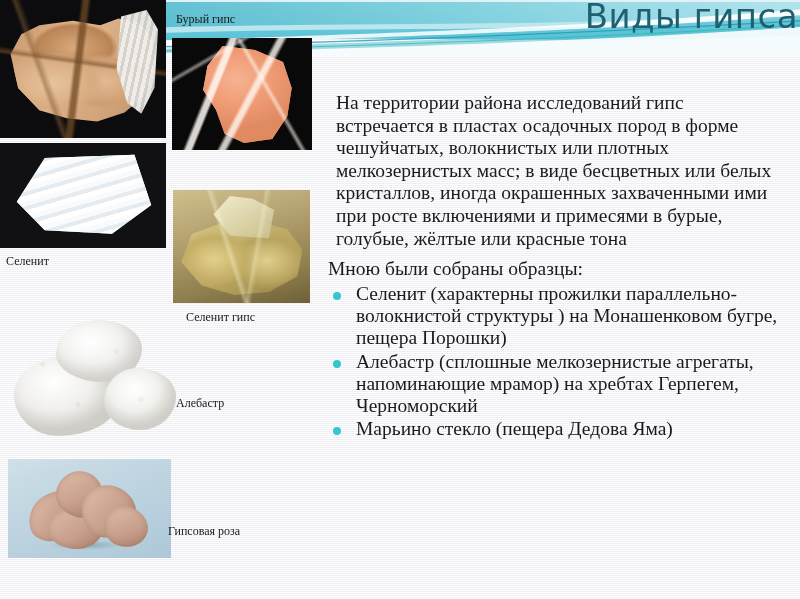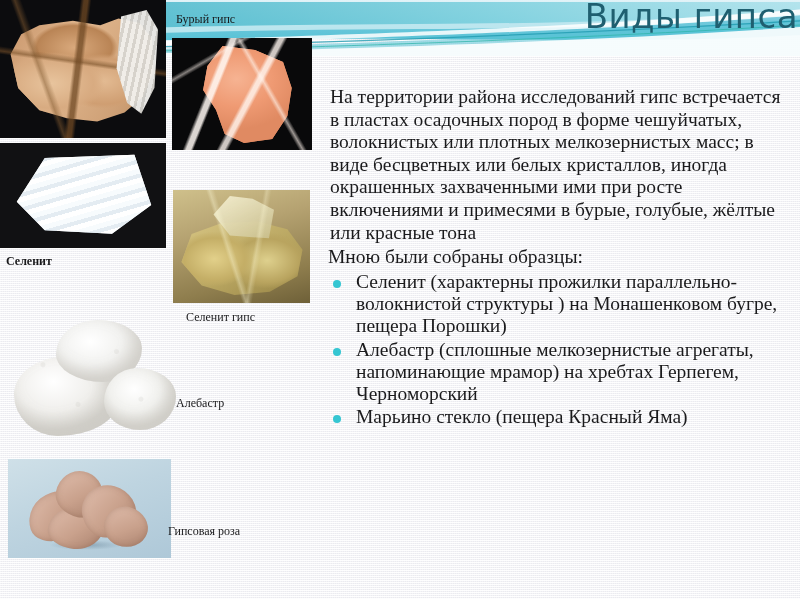--- a/index.html
+++ b/index.html
@@ -160,33 +160,33 @@
   }
 
   
   .caption{
     position:absolute;
     font-family:"Liberation Serif", serif;
     font-size:12px;color:#18181a;white-space:nowrap;
   }
   #cap-brown{left:176px;top:12px;}
   #cap-red{left:172px;top:158px;}
-  #cap-selenite{left:6px;top:254px;font-weight:bold;}
+  #cap-selenite{left:6px;top:254px;}
   #cap-yellow{left:186px;top:310px;}
   #cap-alabaster{left:176px;top:396px;}
   #cap-rose{left:168px;top:524px;}
 
   
   .textcol{
     position:absolute;left:328px;top:84px;width:462px;
   }
   .para{
     font-family:"Liberation Serif", serif;
     font-size:19.5px;line-height:1.16;color:#1a1a1c;
-    margin:2px;text-align:left;
+    margin:8px;text-align:left;
   }
   .para2{margin:2px 0 0 0;}
   ul.bullets{list-style:none;margin:2px 0 12px 0;padding:0;}
   ul.bullets li{
     position:relative;padding-left:28px;margin-bottom:1px;
     font-family:"Liberation Serif", serif;
     font-size:19.5px;line-height:1.14;color:#1a1a1c;
   }
   ul.bullets li .dot{
     position:absolute;left:5px;top:9px;width:8px;height:8px;border-radius:50%;
@@ -275,18 +275,18 @@
       <li>
         <span class="dot"></span>
         <span>Селенит (характерны прожилки параллельно-волокнистой структуры ) на  Монашенковом бугре,  пещера Порошки)</span>
       </li>
       <li>
         <span class="dot"></span>
         <span>Алебастр (сплошные мелкозернистые агрегаты, напоминающие мрамор) на хребтах Герпегем, Черноморский</span>
       </li>
       <li>
         <span class="dot"></span>
-        <span>Марьино стекло (пещера Красный Яма)</span>
+        <span>Марьино стекло (пещера Дедова Яма)</span>
       </li>
     </ul>
   </div>
 
 </div>
 
 </body></html>

